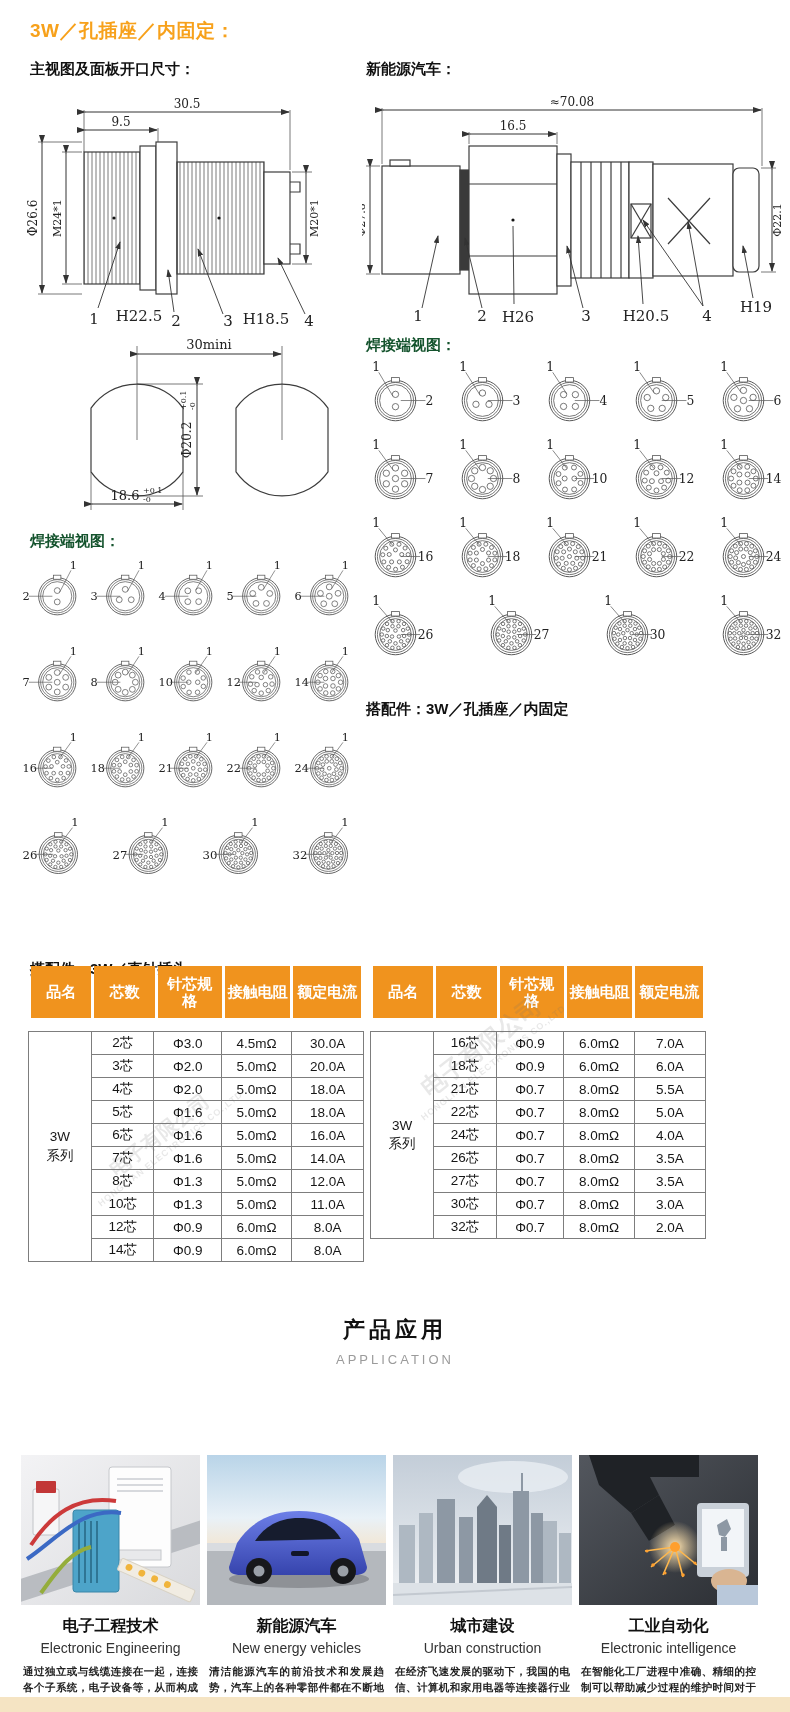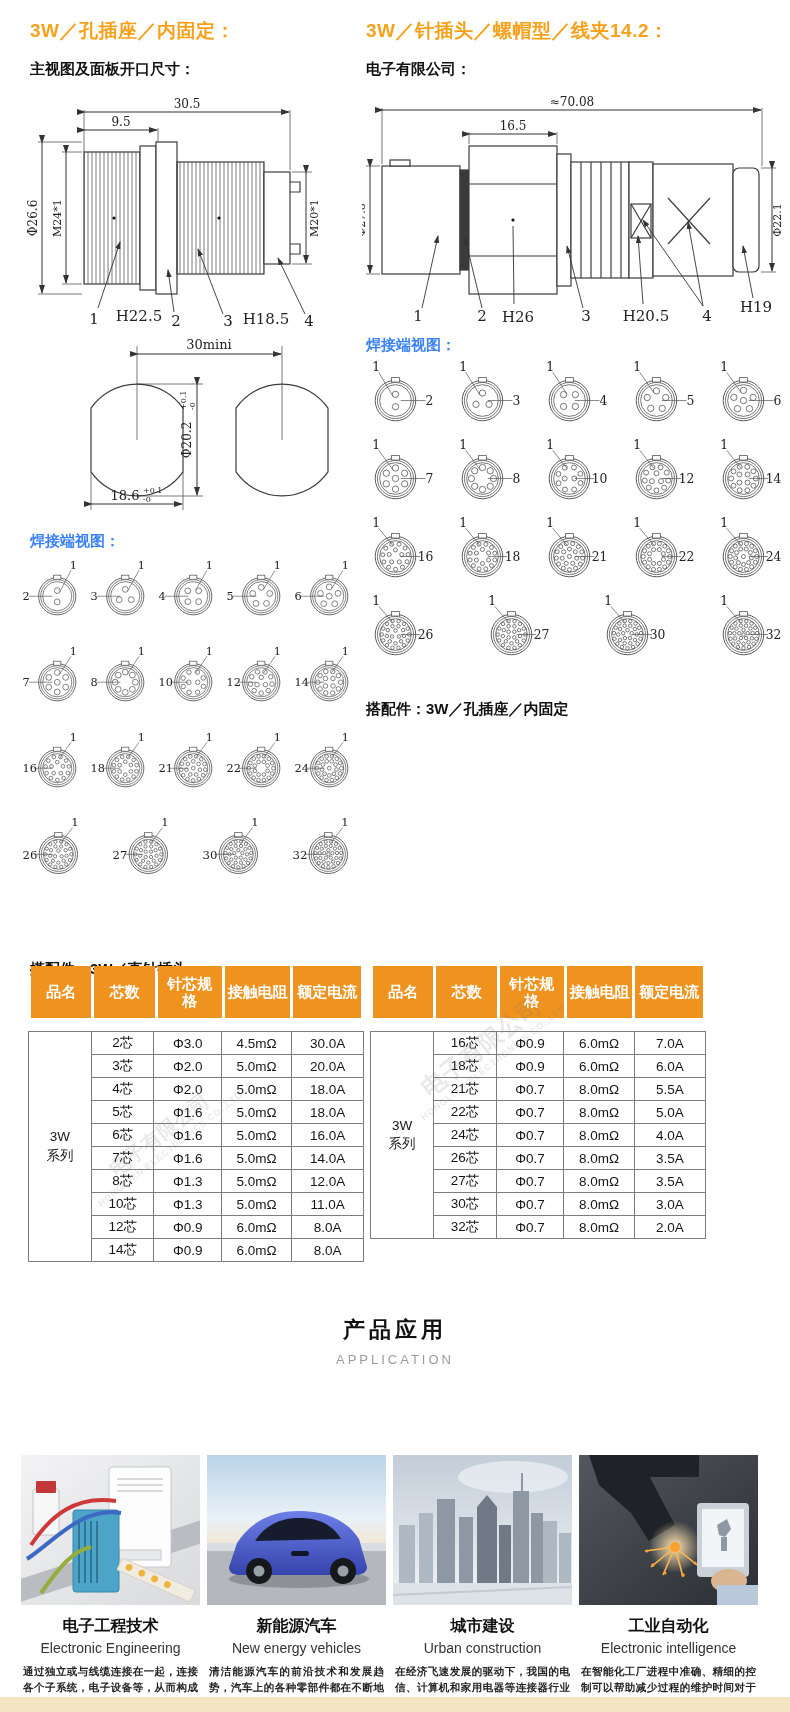--- a/index.html
+++ b/index.html
@@ -1,21 +1,21 @@
 <!DOCTYPE html>
 <html><head>
 <meta charset="utf-8">
 <style>
   html,body{margin:0;padding:0;background:#fff;}
   .page{position:relative;width:790px;height:1712px;background:#fff;overflow:hidden;
         font-family:"Liberation Sans",sans-serif;color:#111;}
   .abs{position:absolute;}
   .sec-title{font-size:19px;font-weight:bold;letter-spacing:.5px;}
   .sec-sub{font-size:15px;font-weight:bold;color:#111;}
-  .solder-title{font-size:15px;font-weight:bold;color:#3b82f6;}
+  .solder-title{font-size:15px;font-weight:bold;color:#14532d;}
   .mate-label{font-size:15px;font-weight:bold;color:#111;}
   svg text{font-family:"DejaVu Serif",serif;fill:#222;}
   .pin-row{display:flex;justify-content:space-between;align-items:flex-start;}
   .spec-head{border-collapse:separate;border-spacing:3px 0;table-layout:fixed;}
   .spec-head th{color:#fff;font-size:15px;font-weight:bold;height:52px;line-height:1.15;
                 padding:0 2px;text-align:center;font-family:"Liberation Sans",sans-serif;}
   .spec-body{border-collapse:collapse;margin-top:13px;table-layout:fixed;}
   .spec-body td{border:1px solid #7d7d7d;font-size:13.5px;text-align:center;height:22px;
                 padding:0 2px;color:#161616;}
   .spec-body td.series{font-size:13.5px;line-height:1.35;}
@@ -34,22 +34,21 @@
   .bottom-strip{left:0;top:1697px;width:790px;height:15px;}
 </style>
 </head>
 <body>
 
 <div class="page">
 
   <div class="abs sec-title" style="left:30px;top:18px;color:#F7A11B;">3W／孔插座／内固定：</div>
   <div class="abs sec-sub" style="left:30px;top:60px;">主视图及面板开口尺寸：</div>
 
-  <div class="abs sec-title" style="left:366px;top:18px;color:#F7A11B;">3W／针插头／螺帽型／线夹14.2：</div>
-  <div class="abs sec-sub" style="left:366px;top:60px;">电子有限公司：</div>
+  <div class="abs sec-sub" style="left:366px;top:60px;">新能源汽车：</div>
 
   <svg class="abs" style="left:22px;top:86px;" width="335" height="242" viewBox="0 0 335 242">
     <defs>
       <pattern id="thL" width="4" height="6" patternUnits="userSpaceOnUse">
         <path d="M2 0 V6" stroke="#7a7a7a" stroke-width="1"></path>
       </pattern>
       <marker id="arL" markerWidth="9" markerHeight="6" refX="8" refY="3" orient="auto">
         <path d="M0,0 L9,3 L0,6 z" fill="#333"></path>
       </marker>
     </defs>

